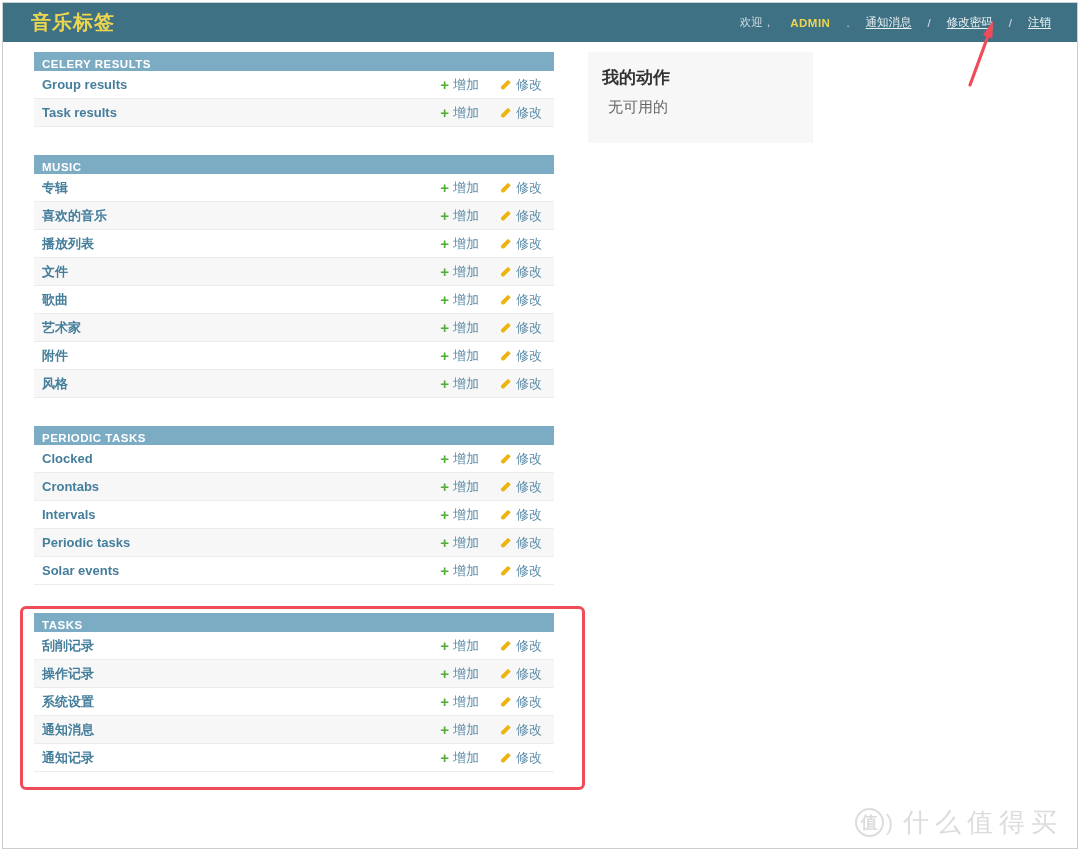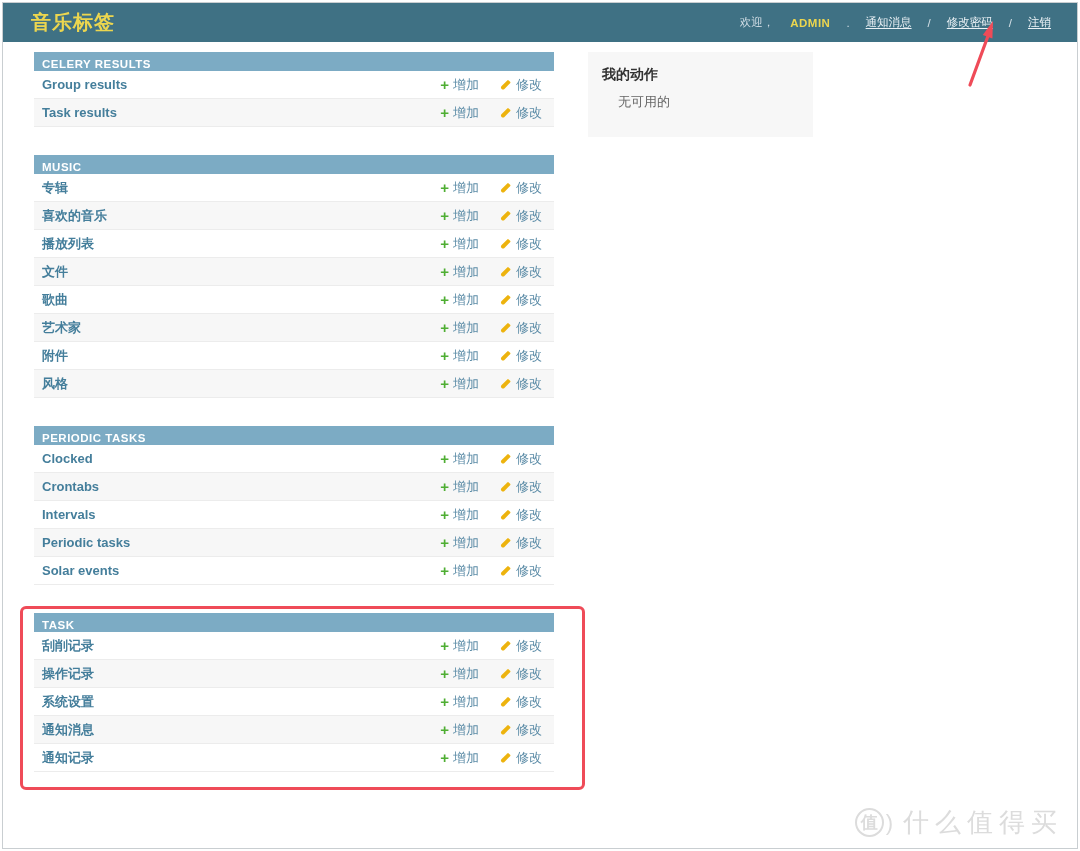--- a/index.html
+++ b/index.html
@@ -130,27 +130,27 @@
   .recent-module h2 {
     margin: 0;
     padding: 15px 14px 13px;
     font-size: 16px;
     font-weight: 400;
     color: #4a4a4a;
     border-bottom: 1px solid #e4e4e4;
   }
   .recent-module h3 {
     margin: 14px 14px 9px;
-    font-size: 14px;
+    font-size: 17px;
     font-weight: 700;
     color: #333;
   }
   .recent-module p {
-    margin: 0 30px;
-    font-size: 13px;
+    margin: 0 20px;
+    font-size: 15px;
     color: #666;
   }
 
   
   .annotation-arrow {
     position: absolute;
     left: 940px; top: 12px;
     width: 80px; height: 80px;
     pointer-events: none;
   }
@@ -312,21 +312,21 @@
               <div class="model-row">
                 <a class="model-link" href="#">Solar events</a>
                 <div class="actions">
                   <a class="addlink" href="#"><span class="plus-icon">+</span>增加</a>
                   <a class="changelink" href="#"><span class="pencil-icon"></span>修改</a>
                 </div>
               </div>
             </div>
           </section>
           <section class="app-section highlighted">
-            <div class="caption">TASK</div>
+            <div class="caption">TASKS</div>
             <div class="rows">
               <div class="model-row">
                 <a class="model-link" href="#">刮削记录</a>
                 <div class="actions">
                   <a class="addlink" href="#"><span class="plus-icon">+</span>增加</a>
                   <a class="changelink" href="#"><span class="pencil-icon"></span>修改</a>
                 </div>
               </div>
               <div class="model-row">
                 <a class="model-link" href="#">操作记录</a>

